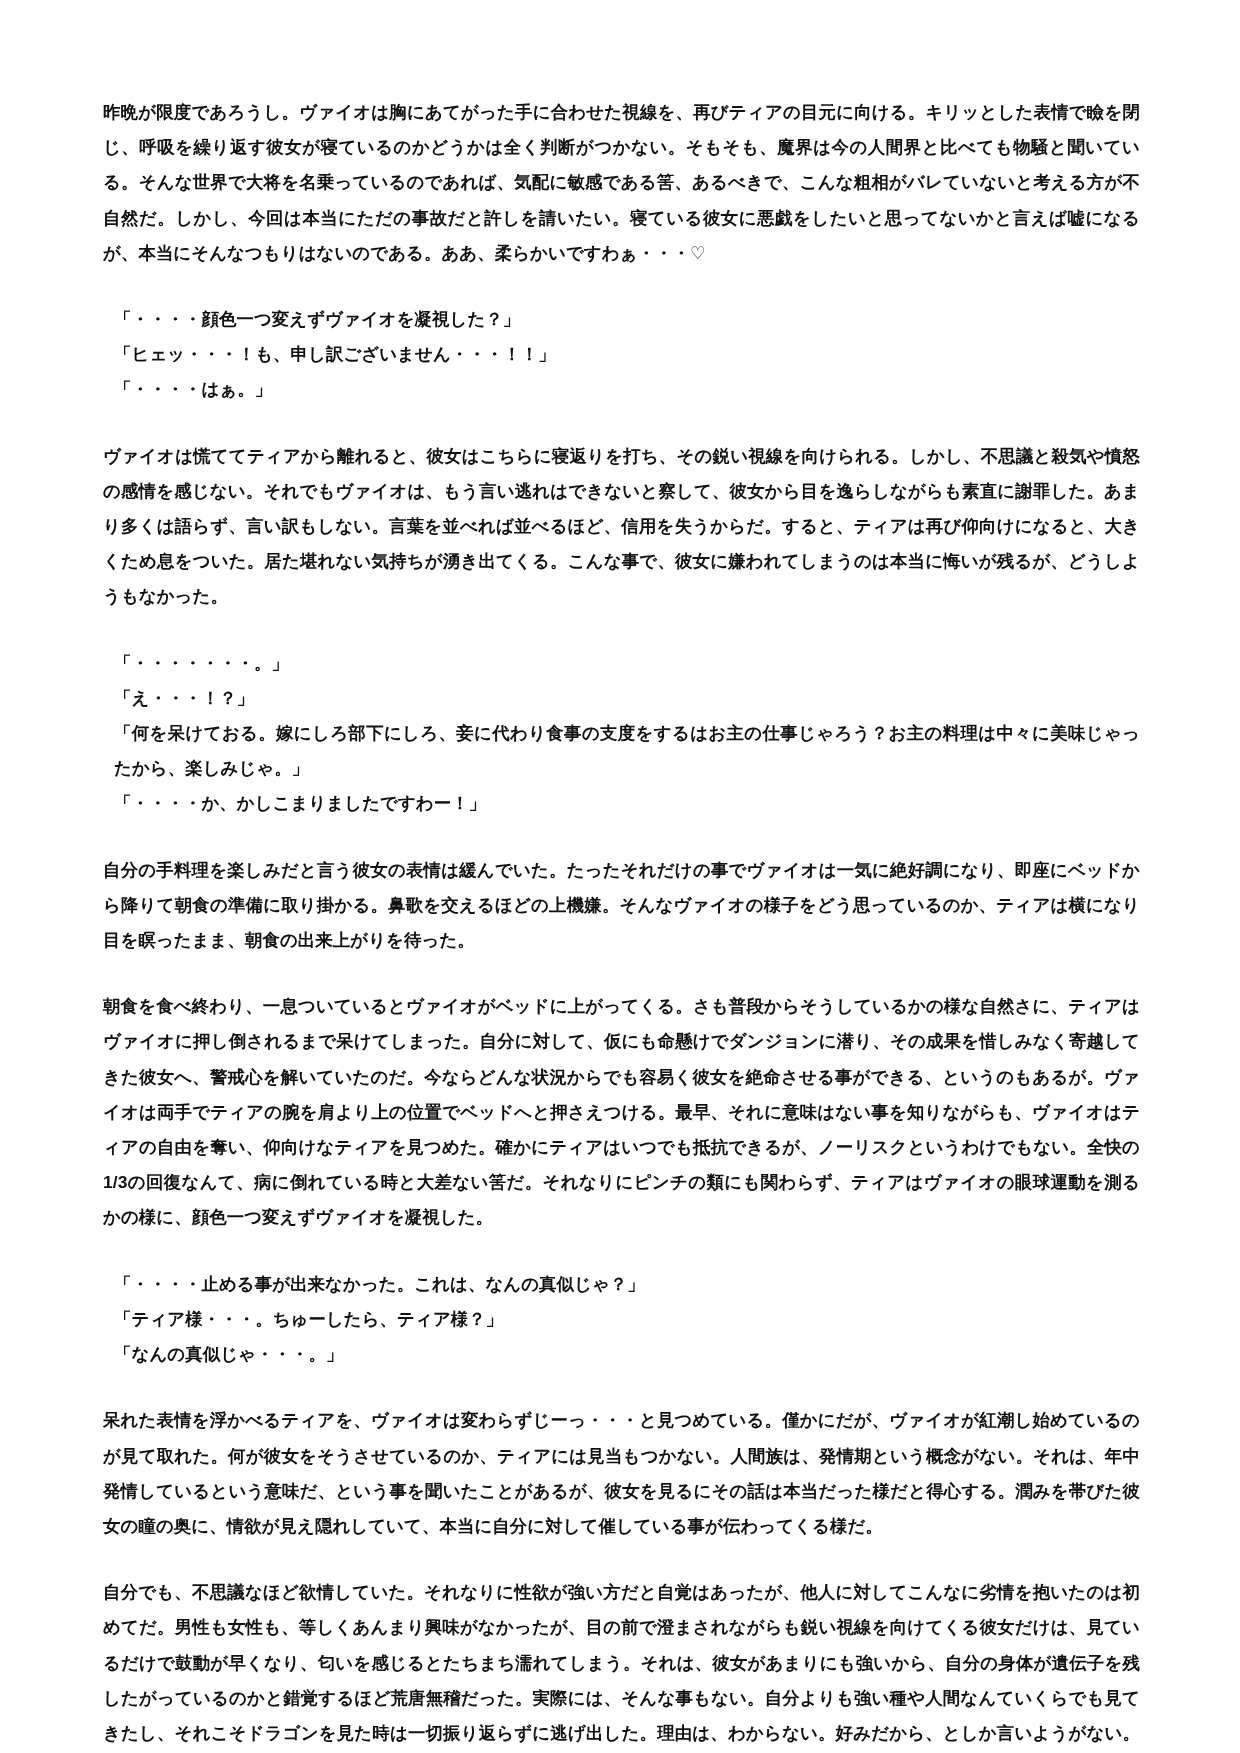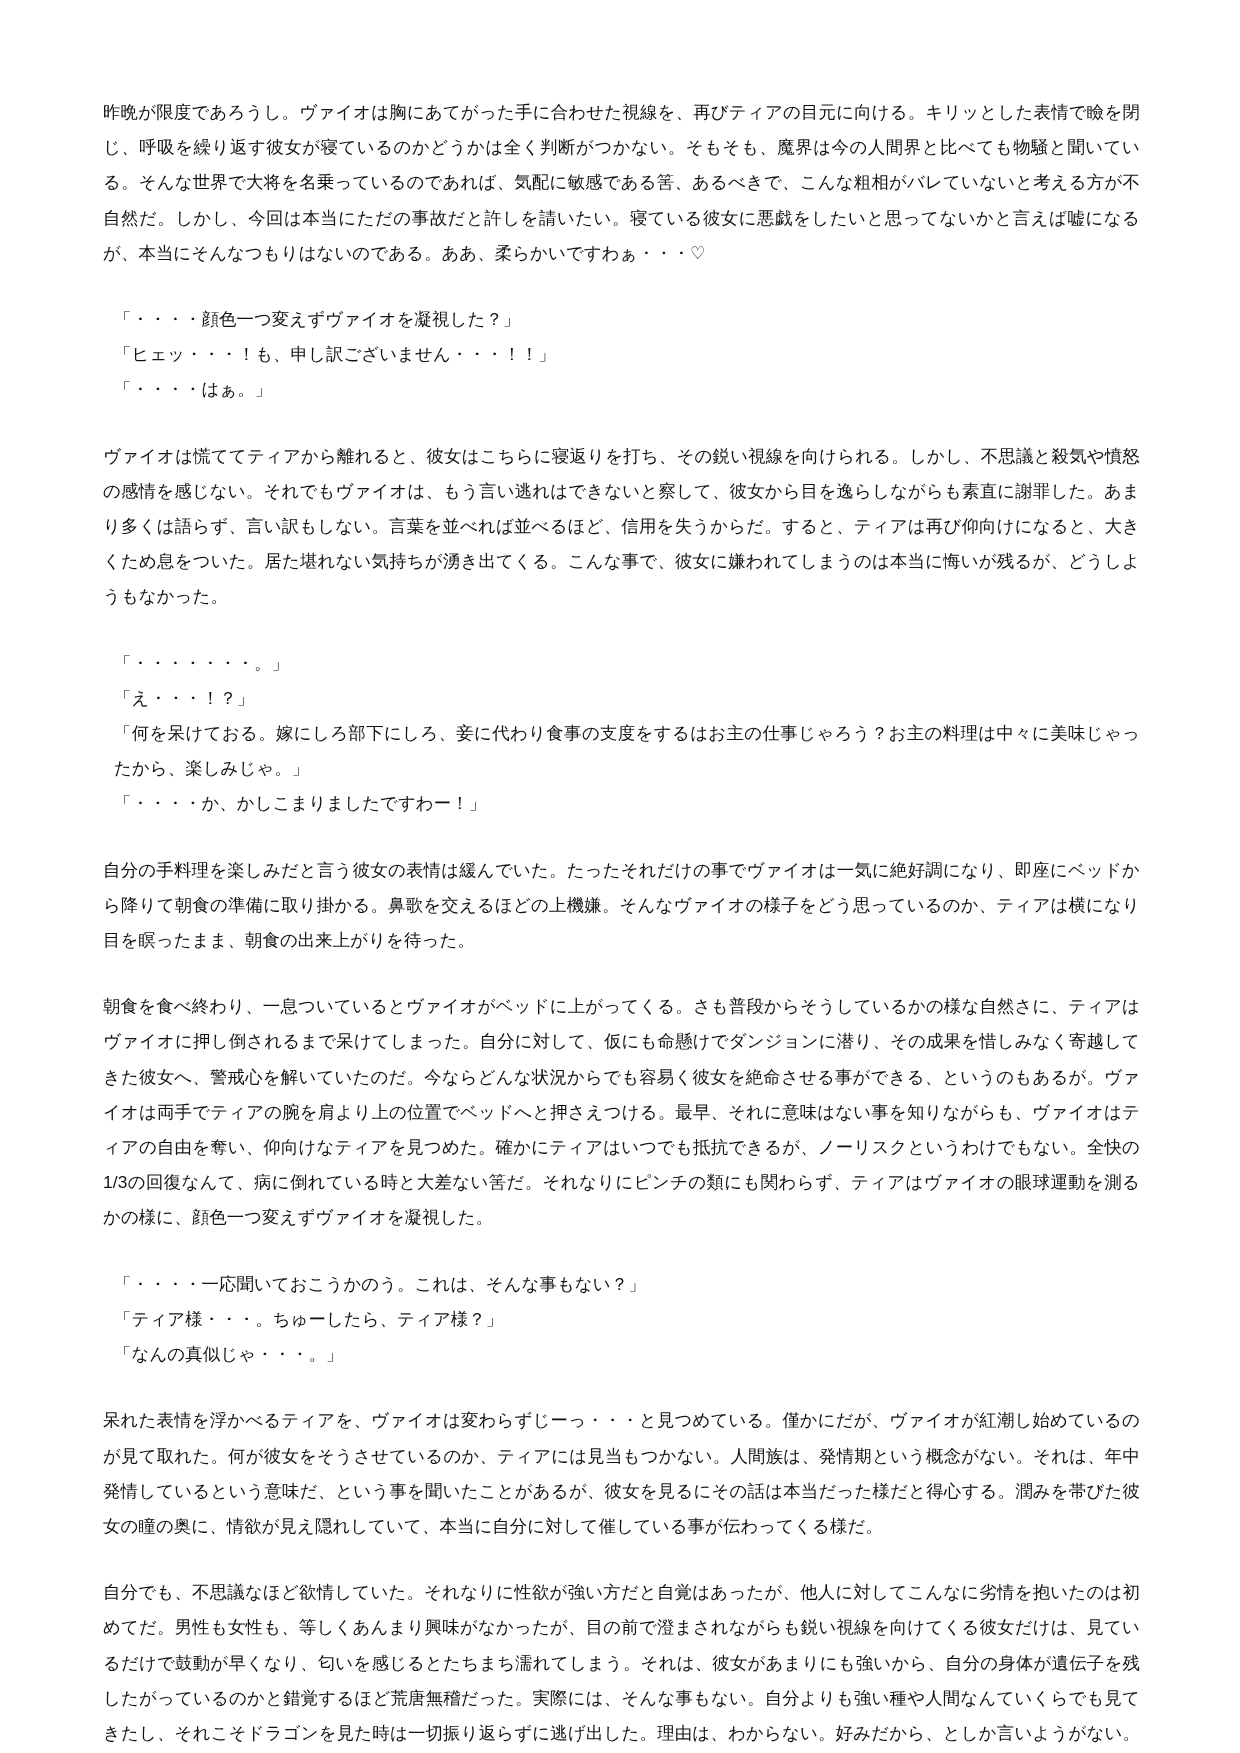--- a/index.html
+++ b/index.html
@@ -14,20 +14,21 @@
     color: #111111;
     -webkit-font-smoothing: antialiased;
   }
   #page {
     position: relative;
     width: 1240px;
     height: 1753px;
     background: #ffffff;
     box-sizing: border-box;
     padding: 95px 100px 60px 103px;
+    font-weight: bold;
   }
   .doc-body {
     width: 1037px;
   }
   .para {
     font-size: 17.4px;
     line-height: 35.2px;
     text-align: justify;
     text-justify: inter-character;
     margin: 0 0 31px 0;
@@ -73,21 +74,21 @@
       <span class="line">「え・・・！？」</span>
       <span class="line">「何を呆けておる。嫁にしろ部下にしろ、妾に代わり食事の支度をするはお主の仕事じゃろう？お主の料理は中々に美味じゃったから、楽しみじゃ。」</span>
       <span class="line">「・・・・か、かしこまりましたですわー！」</span>
     </div>
 
     <p class="para">自分の手料理を楽しみだと言う彼女の表情は緩んでいた。たったそれだけの事でヴァイオは一気に絶好調になり、即座にベッドから降りて朝食の準備に取り掛かる。鼻歌を交えるほどの上機嫌。そんなヴァイオの様子をどう思っているのか、ティアは横になり目を瞑ったまま、朝食の出来上がりを待った。</p>
 
     <p class="para">朝食を食べ終わり、一息ついているとヴァイオがベッドに上がってくる。さも普段からそうしているかの様な自然さに、ティアはヴァイオに押し倒されるまで呆けてしまった。自分に対して、仮にも命懸けでダンジョンに潜り、その成果を惜しみなく寄越してきた彼女へ、警戒心を解いていたのだ。今ならどんな状況からでも容易く彼女を絶命させる事ができる、というのもあるが。ヴァイオは両手でティアの腕を肩より上の位置でベッドへと押さえつける。最早、それに意味はない事を知りながらも、ヴァイオはティアの自由を奪い、仰向けなティアを見つめた。確かにティアはいつでも抵抗できるが、ノーリスクというわけでもない。全快の1/3の回復なんて、病に倒れている時と大差ない筈だ。それなりにピンチの類にも関わらず、ティアはヴァイオの眼球運動を測るかの様に、顔色一つ変えずヴァイオを凝視した。</p>
 
     <div class="dialogue">
-      <span class="line">「・・・・一応聞いておこうかのう。これは、そんな事もない？」</span>
+      <span class="line">「・・・・止める事が出来なかった。これは、なんの真似じゃ？」</span>
       <span class="line">「ティア様・・・。ちゅーしたら、ティア様？」</span>
       <span class="line">「なんの真似じゃ・・・。」</span>
     </div>
 
     <p class="para">呆れた表情を浮かべるティアを、ヴァイオは変わらずじーっ・・・と見つめている。僅かにだが、ヴァイオが紅潮し始めているのが見て取れた。何が彼女をそうさせているのか、ティアには見当もつかない。人間族は、発情期という概念がない。それは、年中発情しているという意味だ、という事を聞いたことがあるが、彼女を見るにその話は本当だった様だと得心する。潤みを帯びた彼女の瞳の奥に、情欲が見え隠れしていて、本当に自分に対して催している事が伝わってくる様だ。</p>
 
     <p class="para">自分でも、不思議なほど欲情していた。それなりに性欲が強い方だと自覚はあったが、他人に対してこんなに劣情を抱いたのは初めてだ。男性も女性も、等しくあんまり興味がなかったが、目の前で澄まされながらも鋭い視線を向けてくる彼女だけは、見ているだけで鼓動が早くなり、匂いを感じるとたちまち濡れてしまう。それは、彼女があまりにも強いから、自分の身体が遺伝子を残したがっているのかと錯覚するほど荒唐無稽だった。実際には、そんな事もない。自分よりも強い種や人間なんていくらでも見てきたし、それこそドラゴンを見た時は一切振り返らずに逃げ出した。理由は、わからない。好みだから、としか言いようがない。そしてこの気持ちは、止める事が出来なかった。それでも、彼女の身体が欲しいわけではないと理性を効かせ、お伺いを立てることに成功した。結局、なんと答えられようと唇を重</p>
 
   </div>
 </div>

